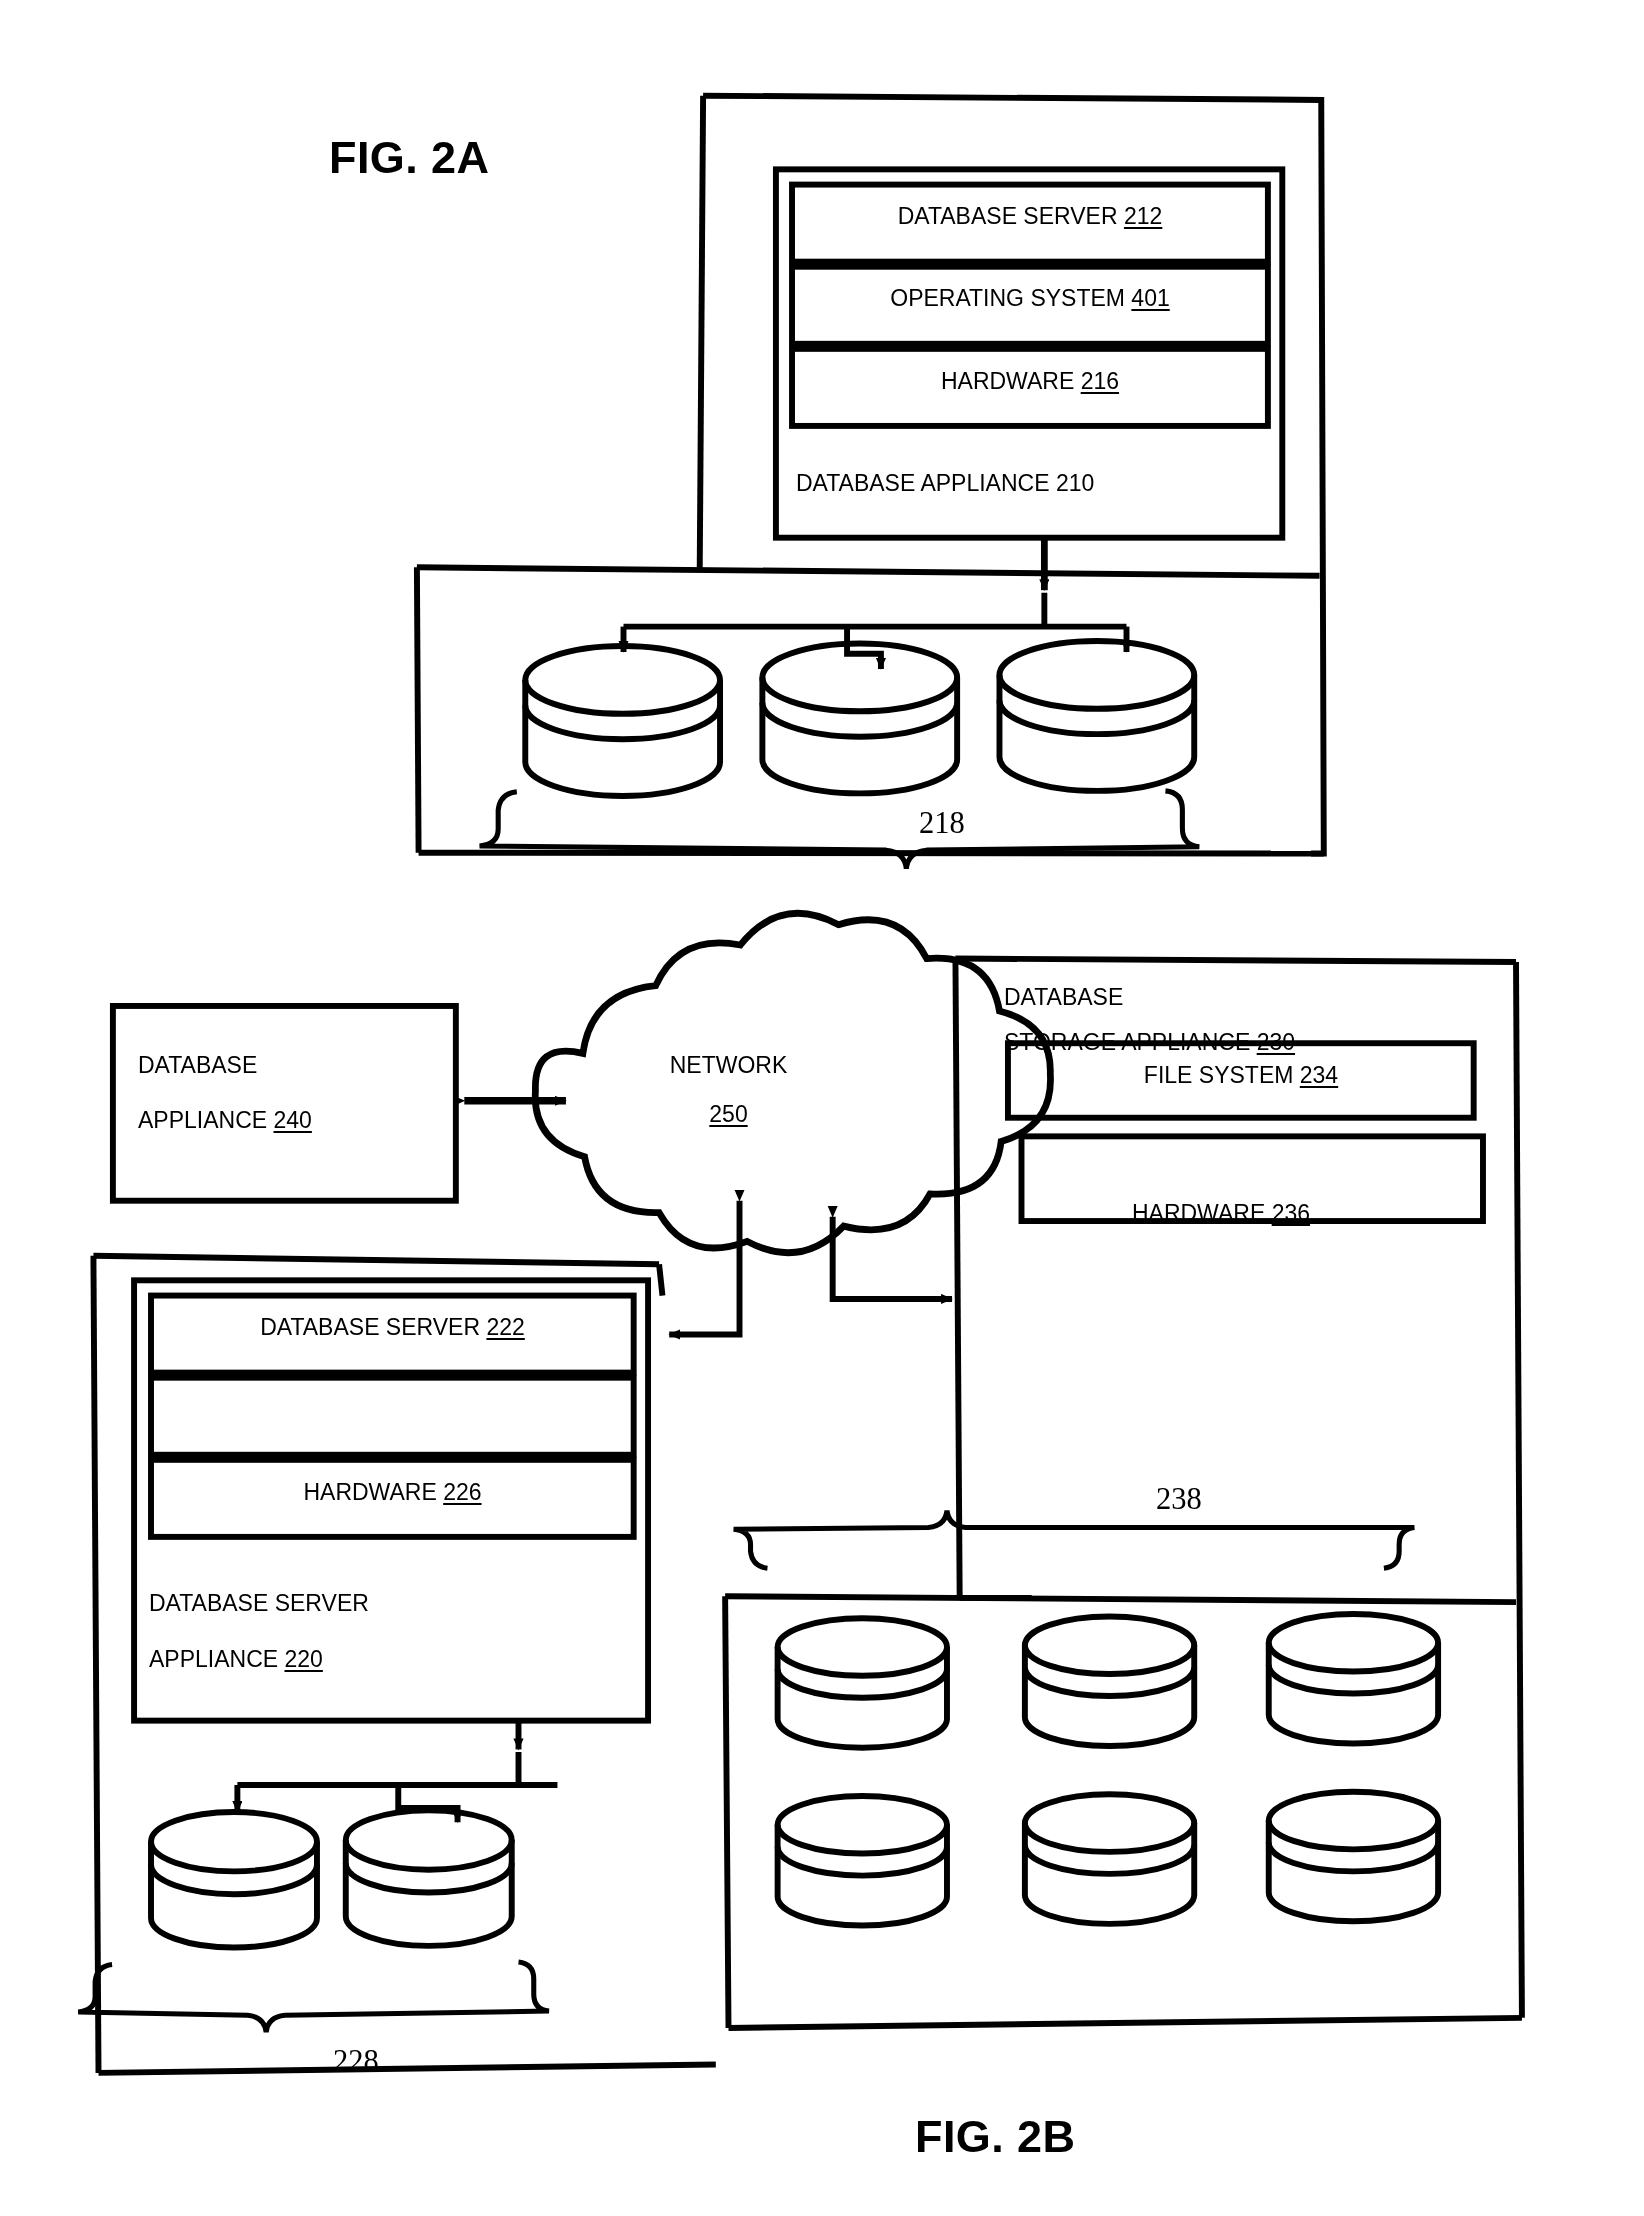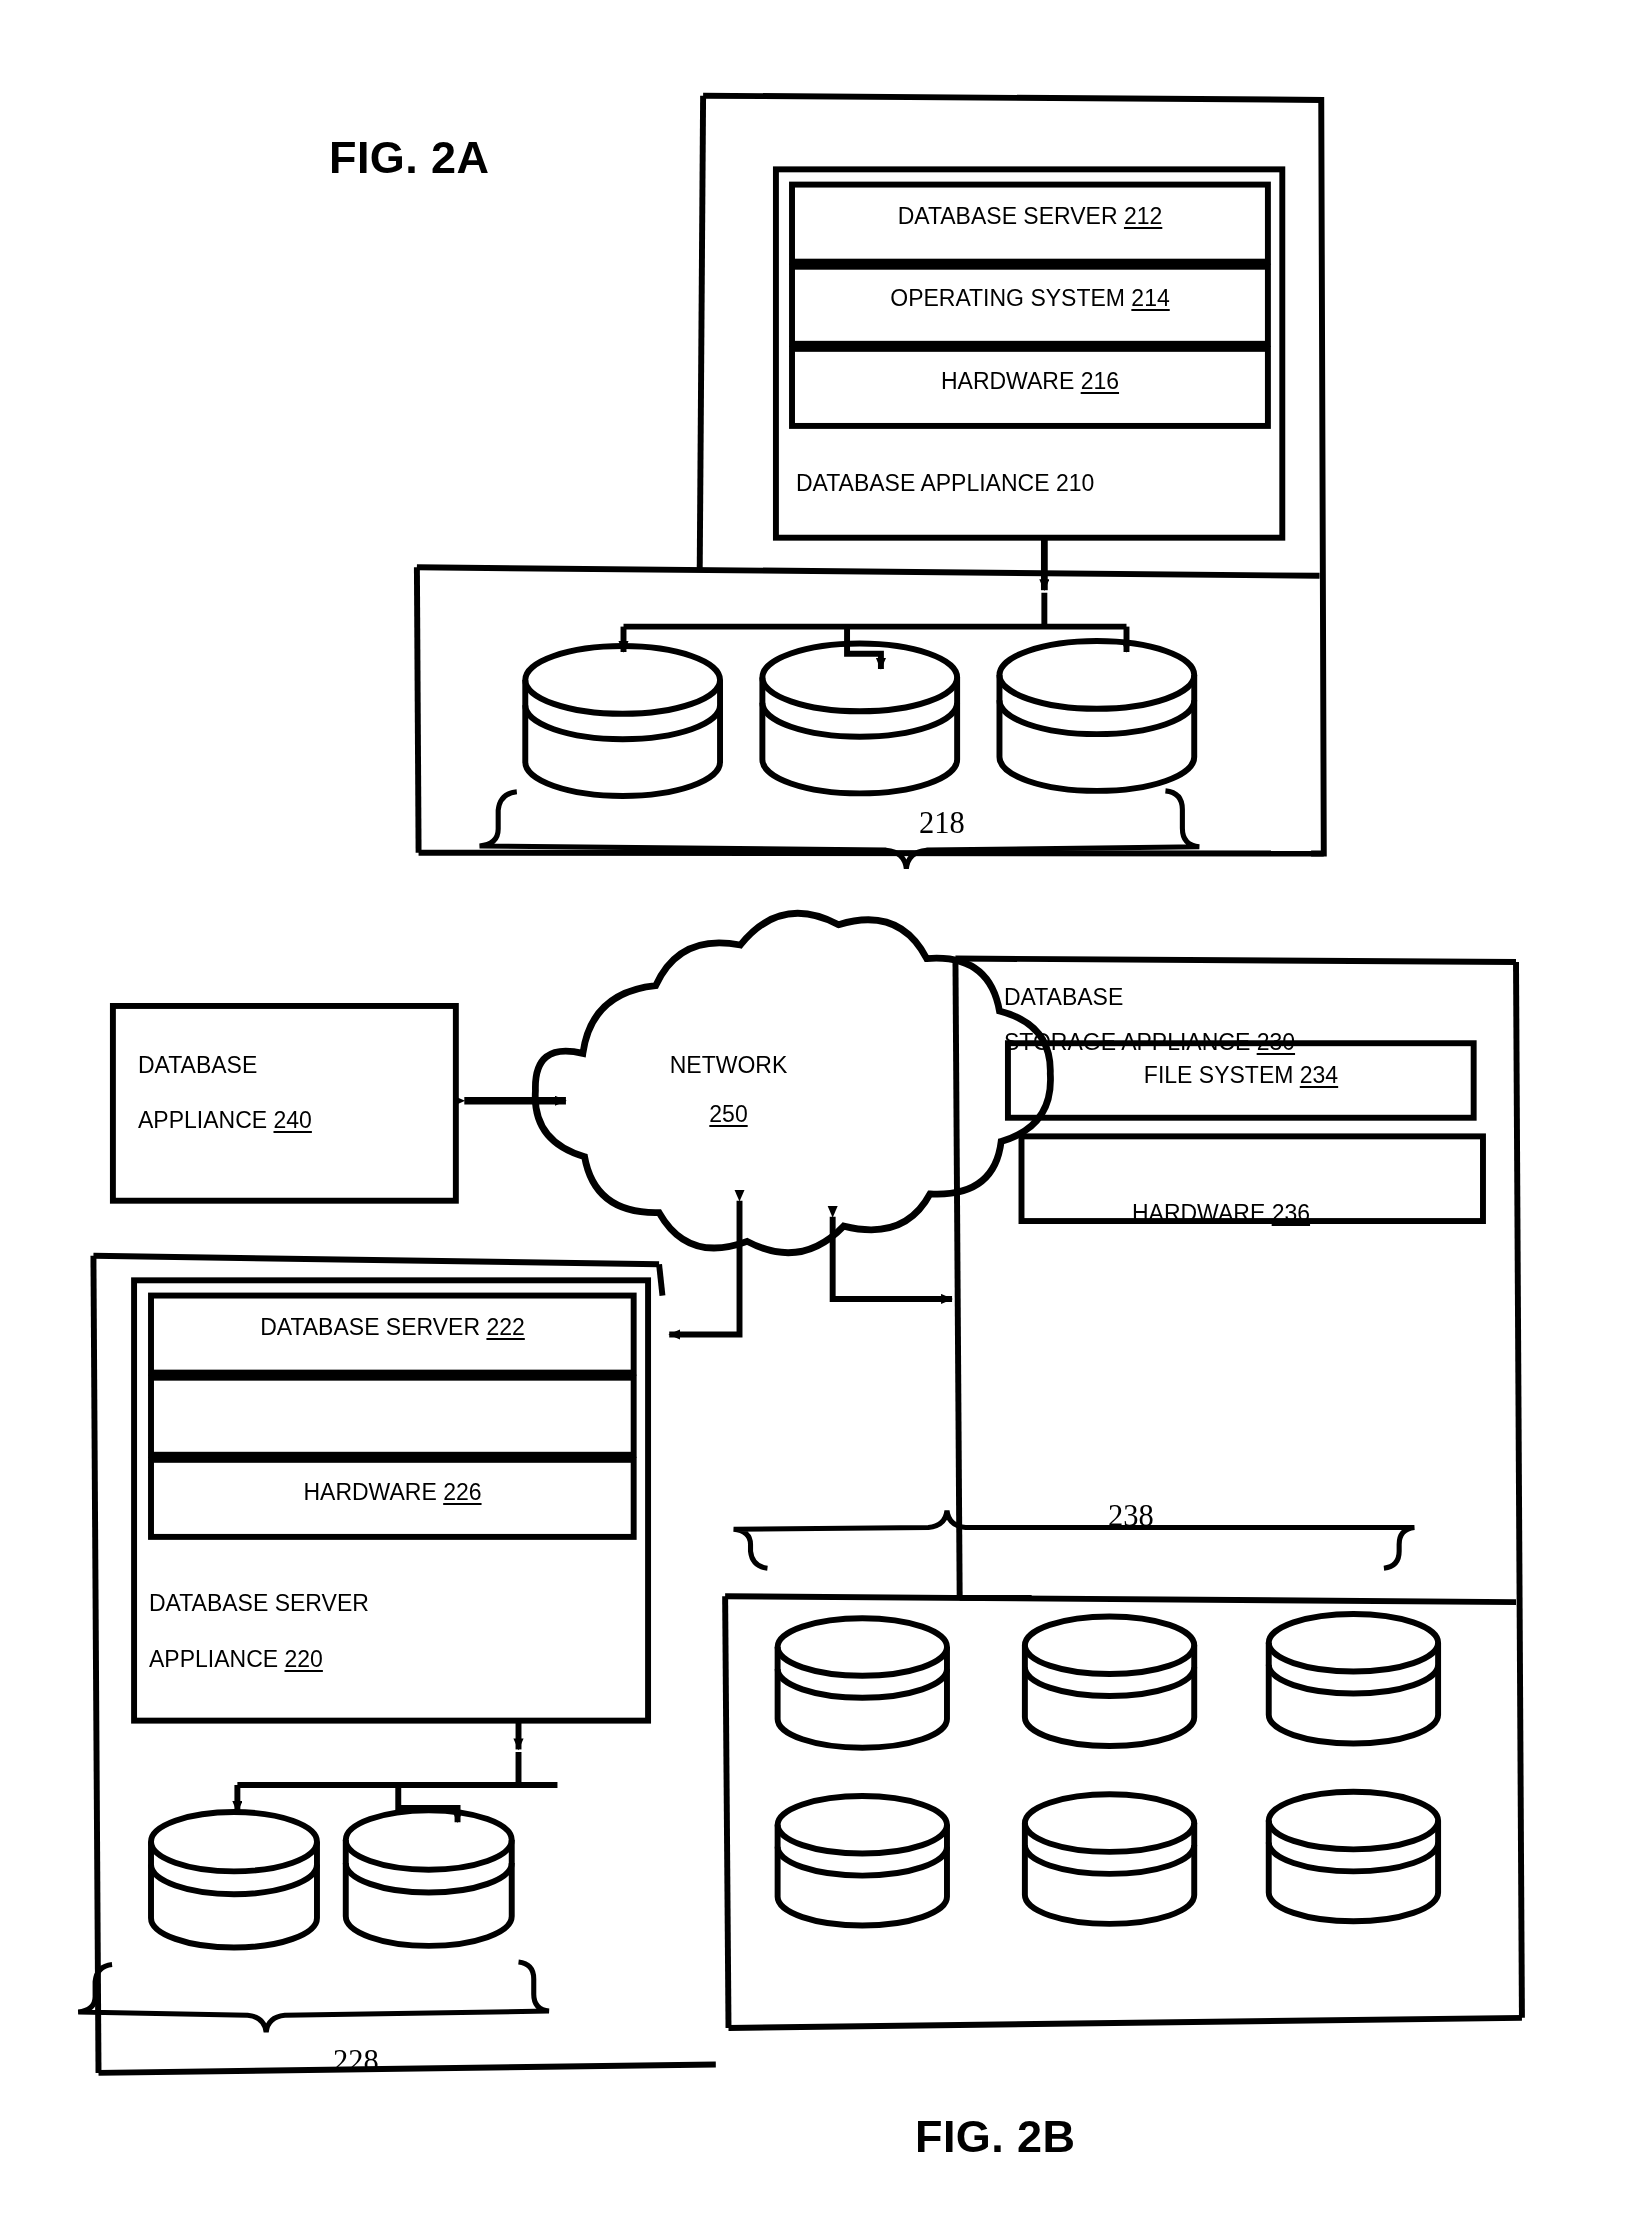--- a/index.html
+++ b/index.html
@@ -202,21 +202,21 @@
 
     </g>
   </svg>
 
   <div class="lbl fig" style="left:329px;top:131px;">FIG. 2A</div>
 
   <div class="lbl boxtxt ctr" style="left:792px;top:203px;width:476px;"><span>DATABASE SERVER</span>
        <span class="u">212</span></div>
 
   <div class="lbl boxtxt ctr" style="left:792px;top:285px;width:476px;"><span>OPERATING SYSTEM</span>
-       <span class="u">214</span></div>
+       <span class="u">401</span></div>
 
   <div class="lbl boxtxt ctr" style="left:792px;top:368px;width:476px;"><span>HARDWARE</span>
        <span class="u">216</span></div>
 
   <div class="lbl boxtxt" style="left:796px;top:470px;"><span>DATABASE APPLIANCE</span>
        <span>210</span></div>
 
   <div class="lbl num" style="left:919px;top:806px;">218</div>
 
   <div class="lbl boxtxt" style="left:138px;top:1052px;">DATABASE</div>
@@ -229,21 +229,21 @@
   <div class="lbl boxtxt" style="left:1004px;top:984px;">DATABASE</div>
   <div class="lbl boxtxt" style="left:1004px;top:1029px;"><span>STORAGE APPLIANCE</span>
        <span class="u">230</span></div>
 
   <div class="lbl boxtxt ctr" style="left:1008px;top:1062px;width:466px;"><span>FILE SYSTEM</span>
        <span class="u">234</span></div>
 
   <div class="lbl boxtxt ctr" style="left:990px;top:1160px;width:462px;margin-top:40px;"><span>HARDWARE</span>
        <span class="u">236</span></div>
 
-  <div class="lbl num" style="left:1108px;top:1482px;margin-top:17px;">238</div>
+  <div class="lbl num" style="left:1156px;top:1482px;">238</div>
 
   <div class="lbl boxtxt ctr" style="left:151px;top:1314px;width:483px;"><span>DATABASE SERVER</span>
        <span class="u">222</span></div>
 
 
   <div class="lbl boxtxt ctr" style="left:151px;top:1479px;width:483px;"><span>HARDWARE</span>
        <span class="u">226</span></div>
 
   <div class="lbl boxtxt" style="left:149px;top:1590px;">DATABASE  SERVER</div>
   <div class="lbl boxtxt" style="left:149px;top:1646px;"><span>APPLIANCE</span>

